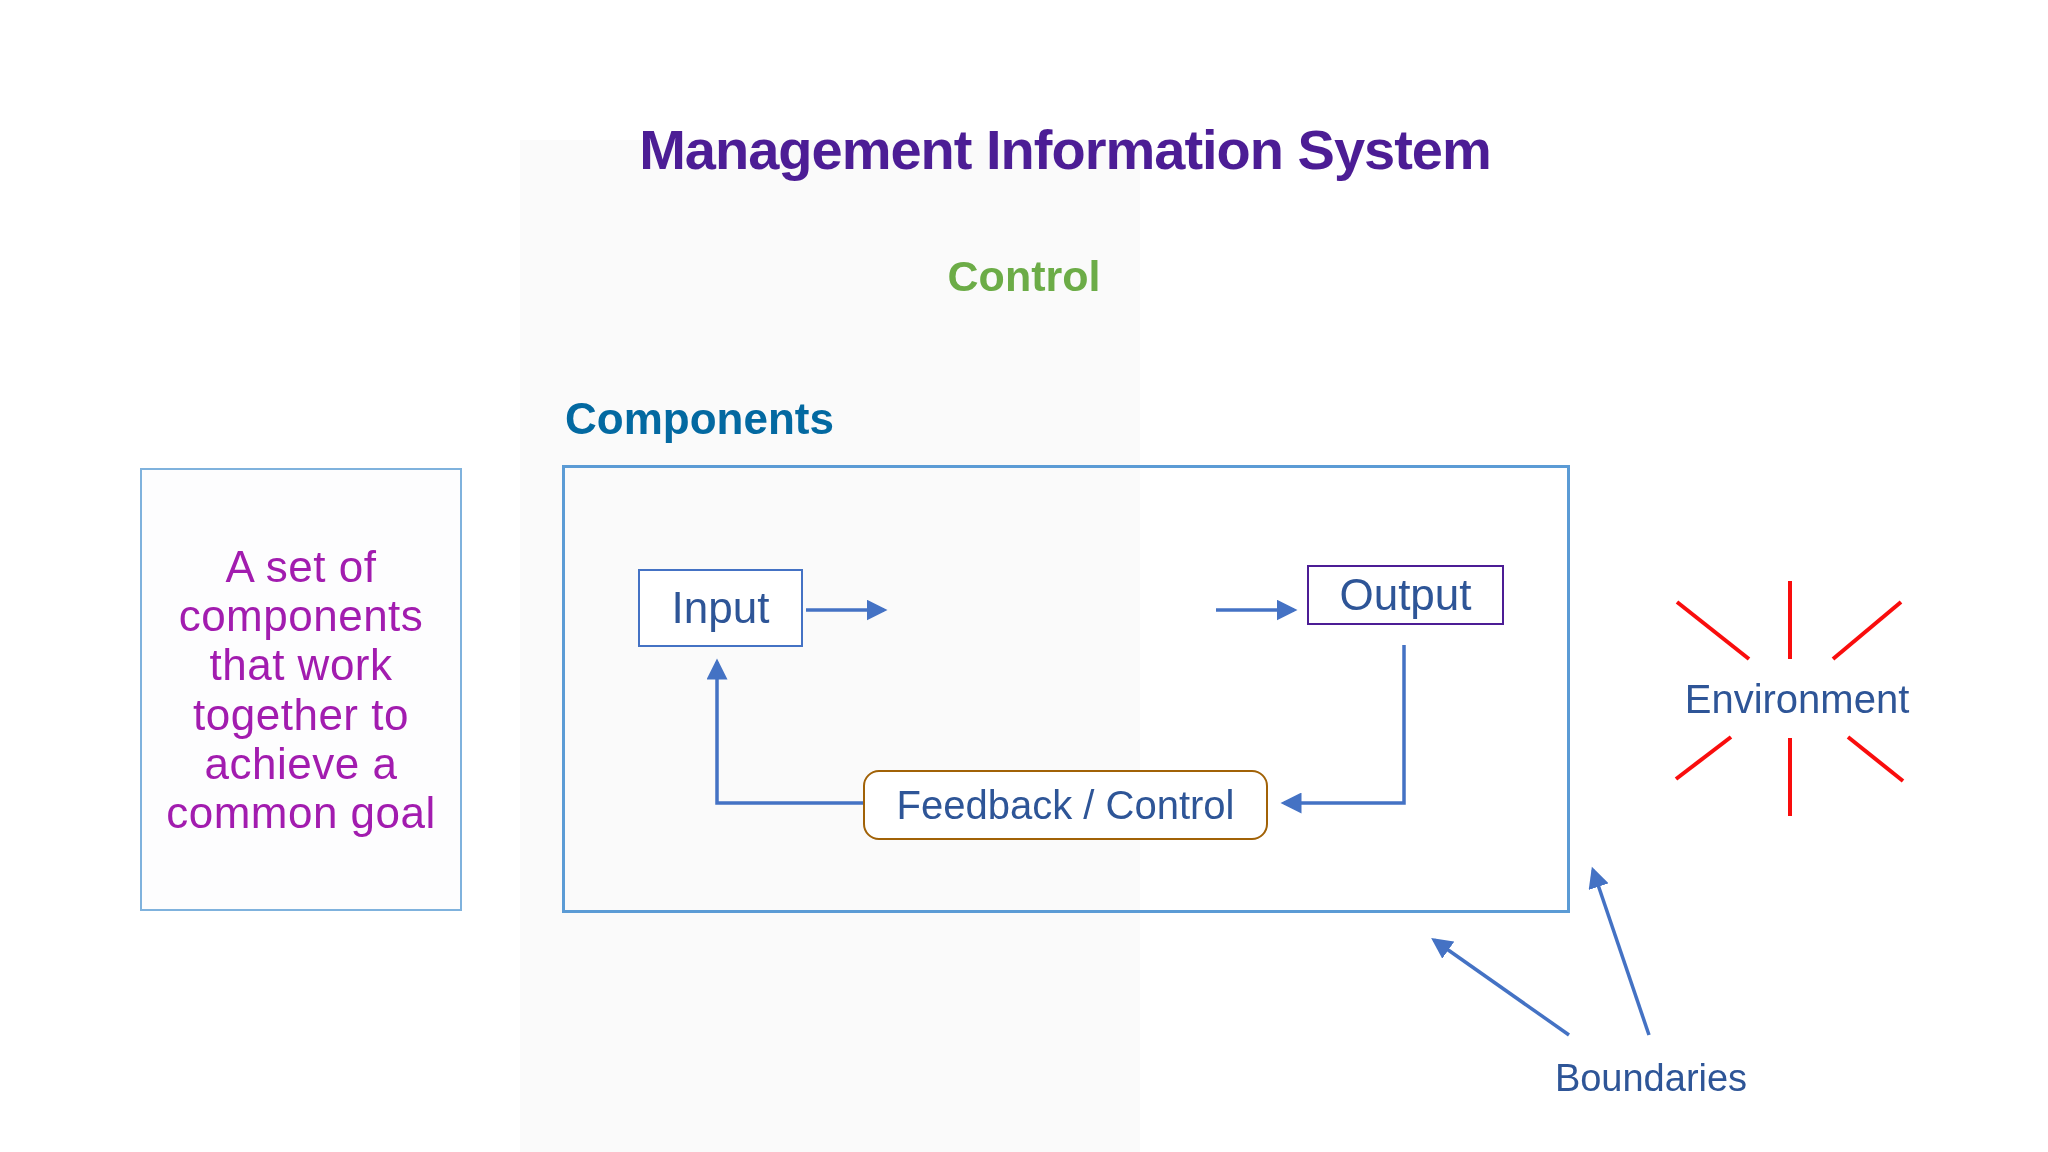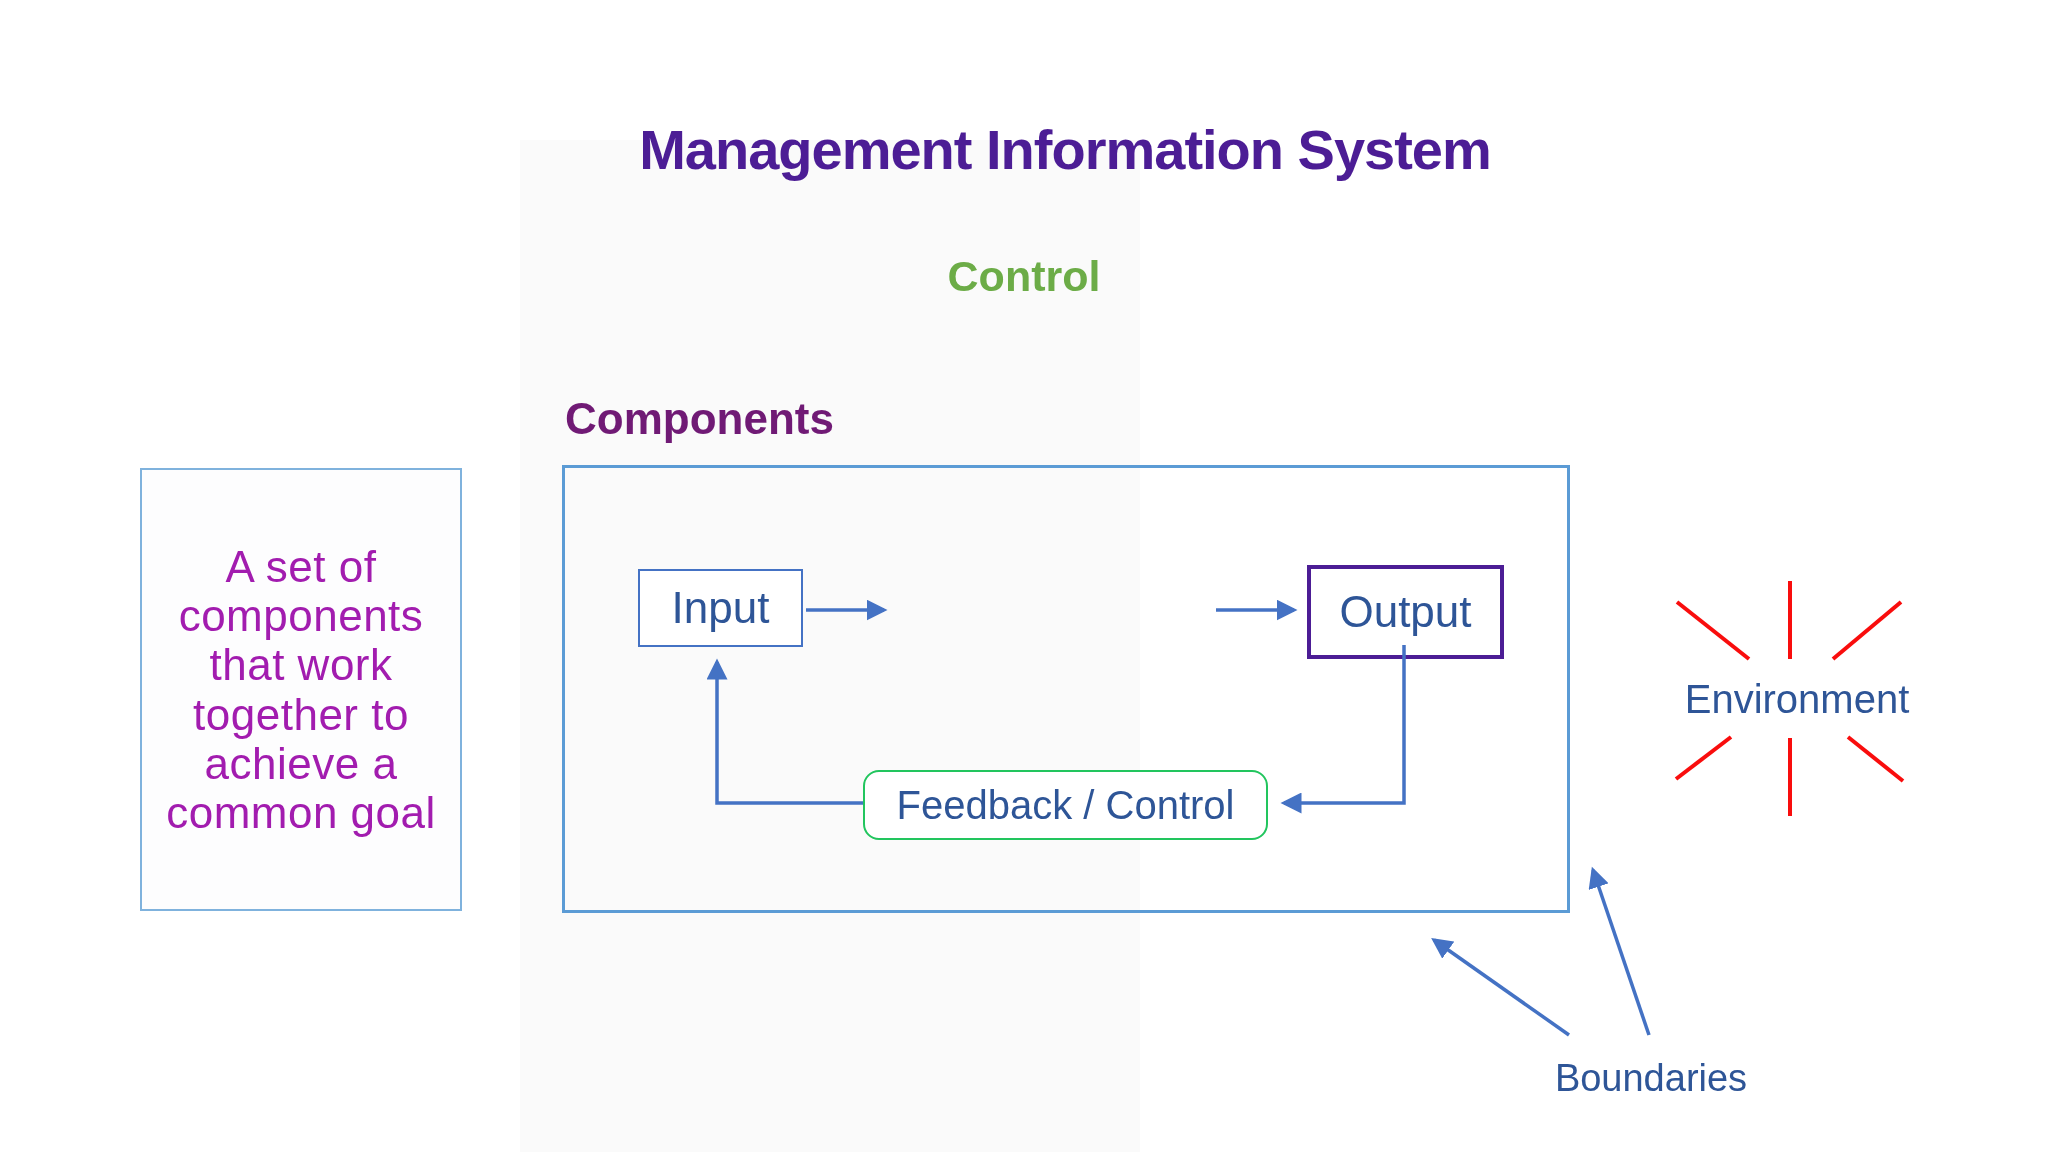--- a/index.html
+++ b/index.html
@@ -15,21 +15,21 @@
   .subtitle{
     position:absolute;left:0;top:252px;width:2048px;text-align:center;
     font-size:43px;font-weight:bold;color:#6CAC47;
   }
   .def-heading{
     position:absolute;left:140px;top:394px;width:322px;text-align:center;
     font-size:44px;font-weight:bold;color:#2E5597;
   }
   .comp-heading{
     position:absolute;left:565px;top:394px;
-    font-size:44px;font-weight:bold;color:#701a75;
+    font-size:44px;font-weight:bold;color:#0369a1;
   }
   .def-box{
     position:absolute;left:140px;top:468px;width:322px;height:443px;
     box-sizing:border-box;border:2px solid #7FB2DD;background:#fdfdfe;
     display:flex;align-items:center;justify-content:center;
   }
   .def-text{
     width:282px;text-align:center;font-size:44px;line-height:1.12;
     letter-spacing:0.5px;color:#a21caf;
   }
@@ -37,22 +37,22 @@
     position:absolute;left:562px;top:465px;width:1008px;height:448px;
     box-sizing:border-box;border:3px solid #5B9BD5;background:transparent;
   }
   .node{
     position:absolute;box-sizing:border-box;background:#ffffff;
     display:flex;align-items:center;justify-content:center;
     font-size:44px;color:#2E5597;
   }
   .node-input{left:638px;top:569px;width:165px;height:78px;border:2px solid #4472C4;}
   .node-processing{left:899px;top:568px;width:314px;height:78px;border:2px solid #7FB2DD;border-radius:16px;}
-  .node-output{left:1307px;top:565px;width:197px;height:94px;border:4px solid #4c1d95;}
-  .node-feedback{left:863px;top:770px;width:405px;height:70px;border:2px solid #22c55e;border-radius:16px;font-size:40px;}
+  .node-output{left:1307px;top:565px;width:197px;height:60px;border:2px solid #4c1d95;}
+  .node-feedback{left:863px;top:770px;width:405px;height:70px;border:2px solid #a16207;border-radius:16px;font-size:40px;}
   .env-label{
     position:absolute;left:1647px;top:677px;width:300px;text-align:center;
     font-size:40px;color:#2E5597;
   }
   .bound-label{
     position:absolute;left:1501px;top:1057px;width:300px;text-align:center;
     font-size:38px;color:#2E5597;
   }
   .overlay{position:absolute;left:0;top:0;width:2048px;height:1152px;pointer-events:none;}
 </style>

